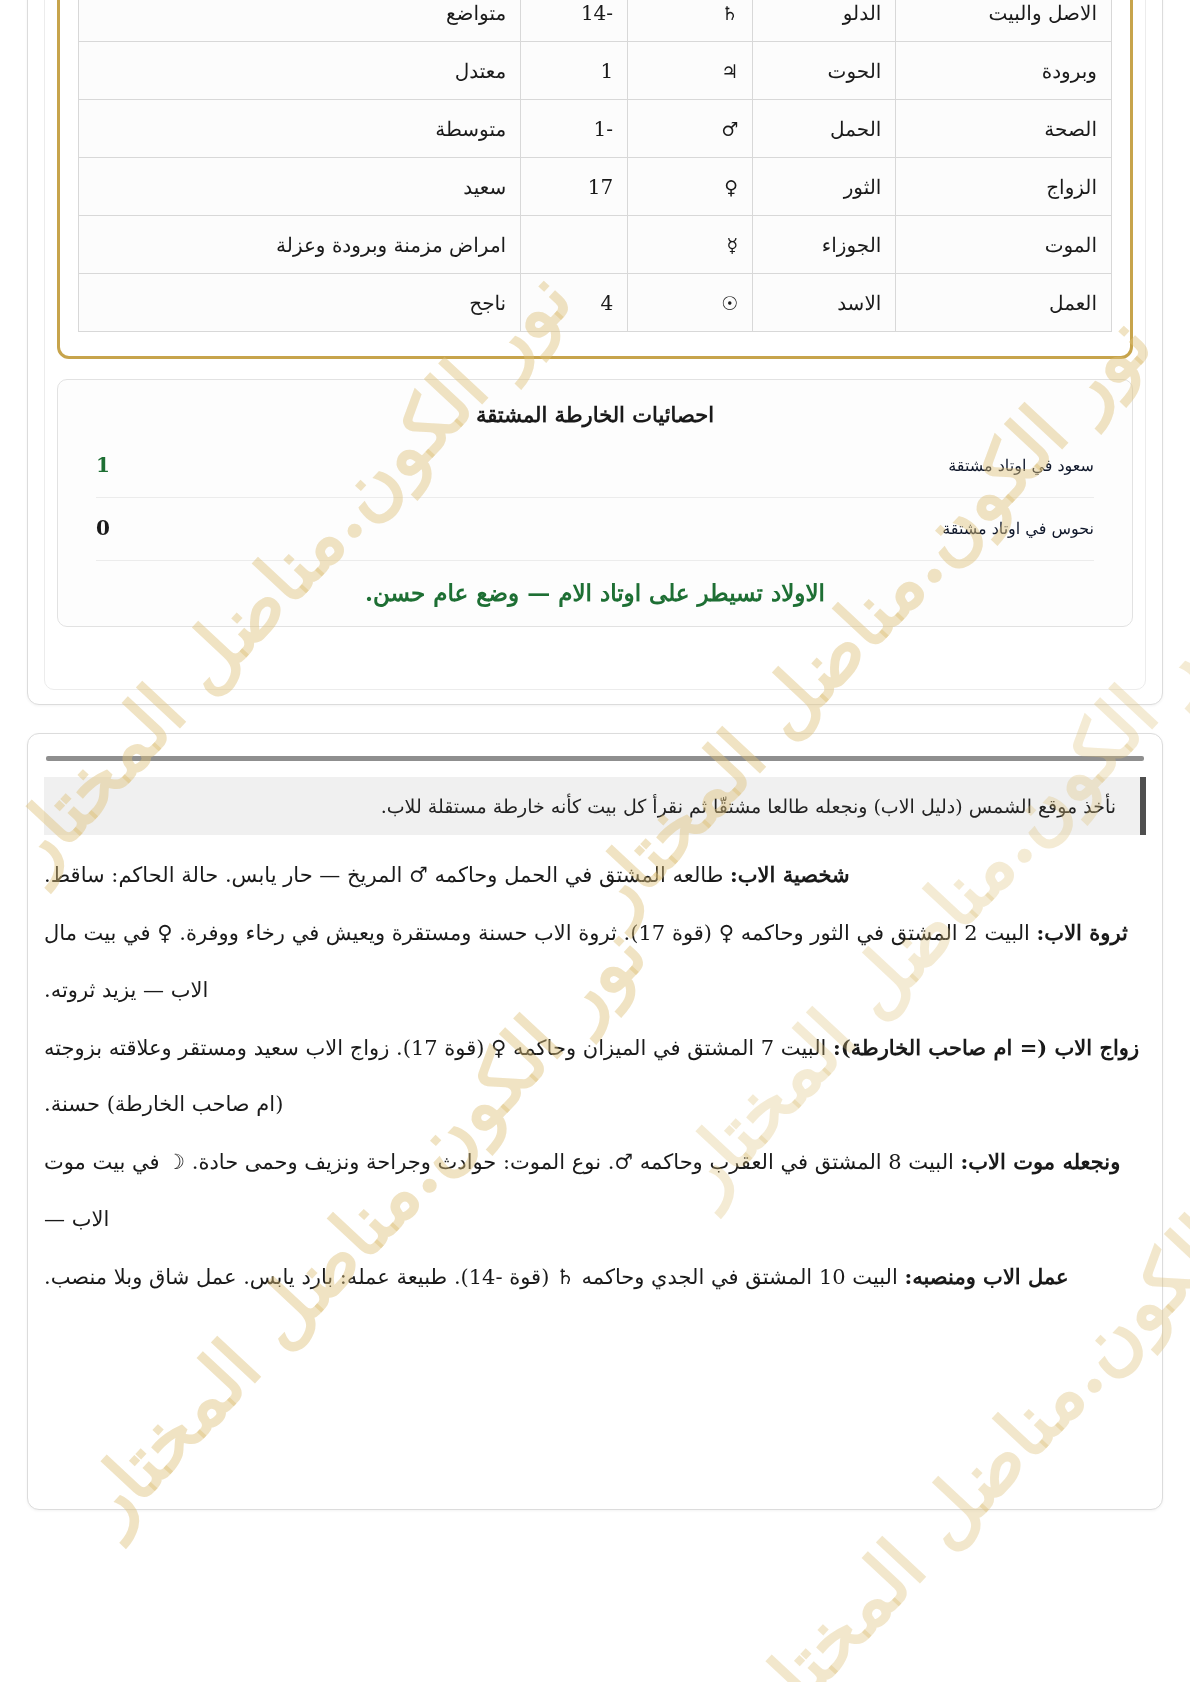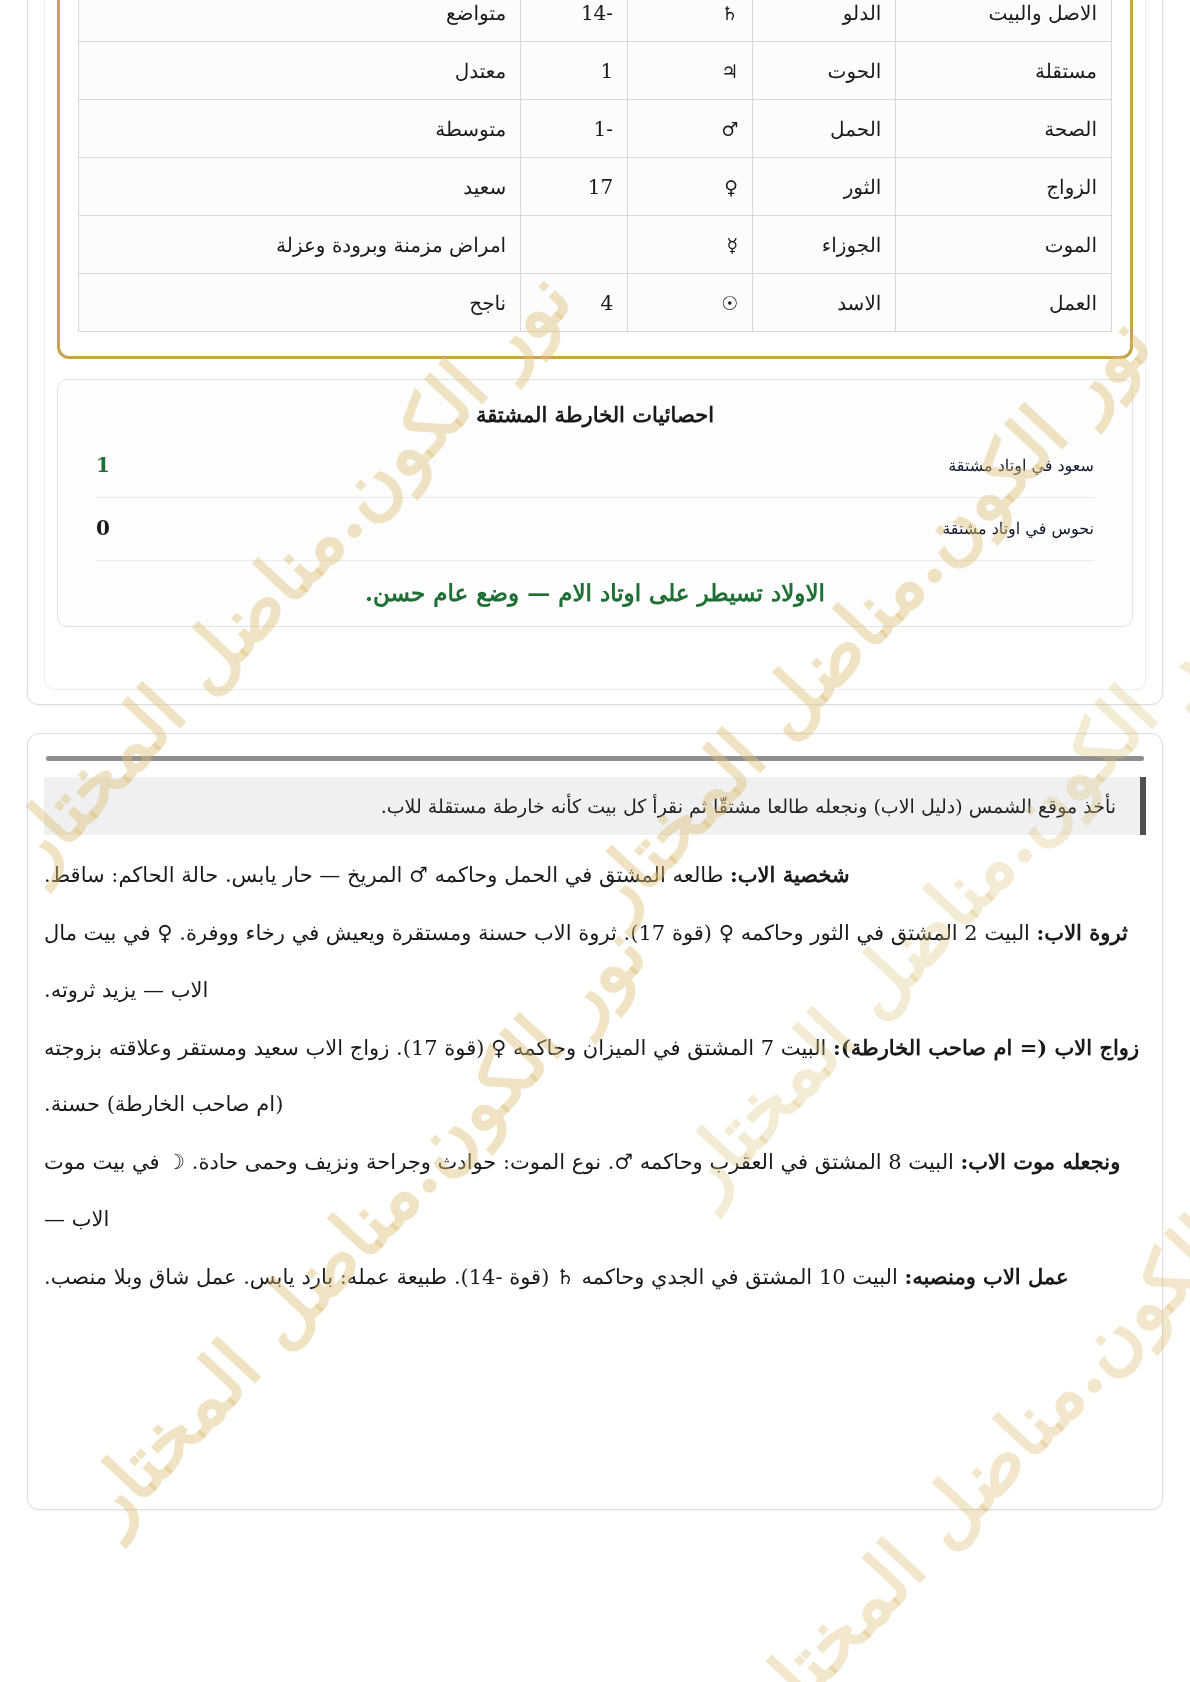--- a/index.html
+++ b/index.html
@@ -106,21 +106,21 @@
 
               <tr>
                 <td class="col-category">الاصل والبيت</td>
                 <td class="col-sign">الدلو</td>
                 <td class="col-planet">♄</td>
                 <td class="col-strength">-14</td>
                 <td class="col-judgment">متواضع</td>
               </tr>
 
               <tr>
-                <td class="col-category">مستقلة</td>
+                <td class="col-category">وبرودة</td>
                 <td class="col-sign">الحوت</td>
                 <td class="col-planet">♃</td>
                 <td class="col-strength">1</td>
                 <td class="col-judgment">معتدل</td>
               </tr>
 
               <tr>
                 <td class="col-category">الصحة</td>
                 <td class="col-sign">الحمل</td>
                 <td class="col-planet">♂</td>

